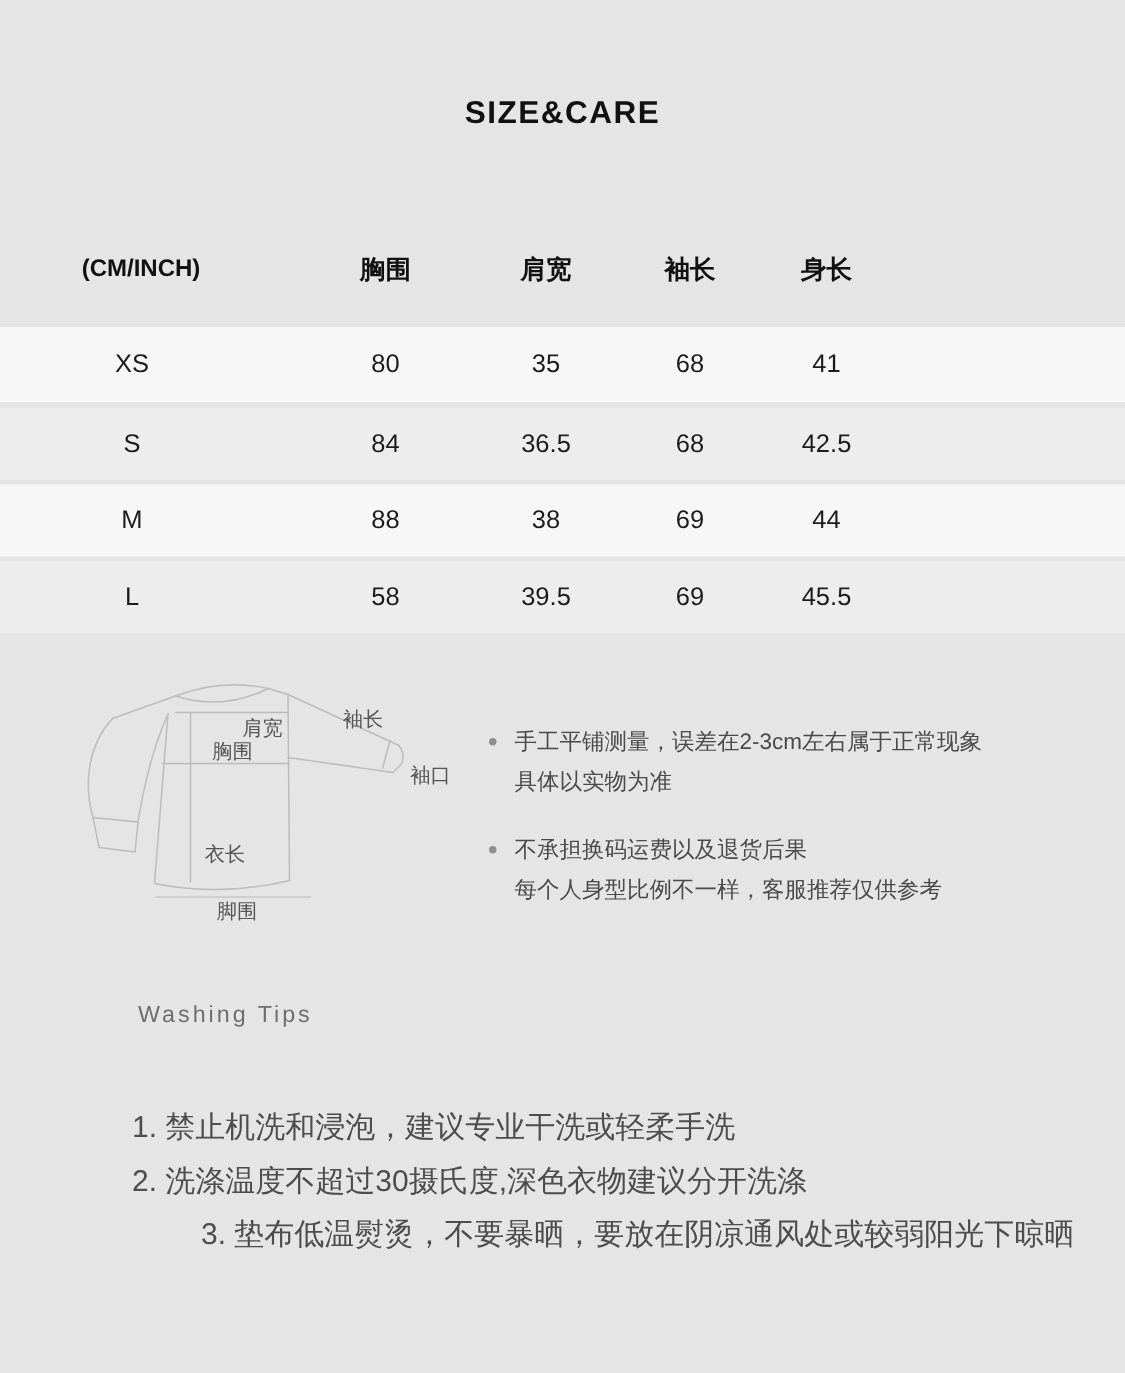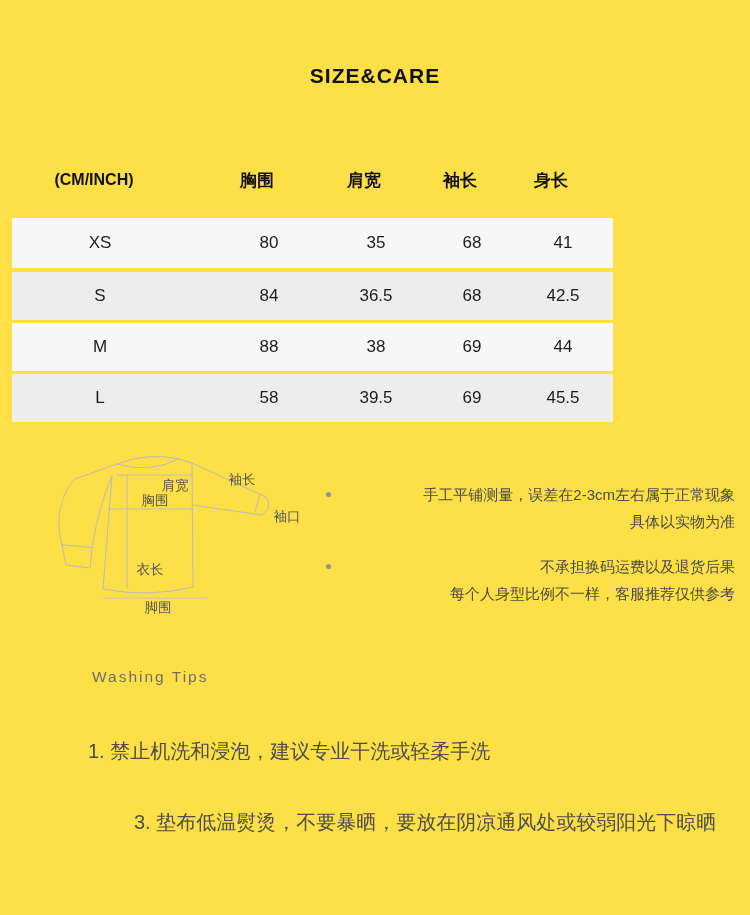--- a/index.html
+++ b/index.html
@@ -1,27 +1,27 @@
 <!DOCTYPE html>
 <html><head>
 <meta charset="utf-8">
 <style>
   html,body{margin:0;padding:0;background:#ffffff;}
   .page{
-    position:relative;width:750px;height:915px;background:#fde047;overflow:hidden;
+    position:relative;width:750px;height:915px;background:#e5e5e5;overflow:hidden;
     font-family:"Liberation Sans","DejaVu Sans",sans-serif;color:#1c1c1c;
   }
   
   .title{
     position:absolute;top:64px;left:0;width:750px;text-align:center;
     font-size:21px;font-weight:700;letter-spacing:1px;color:#111;
   }
   
   .thead{position:absolute;top:160px;left:0;width:750px;height:40px;}
-  .trow{position:absolute;left:12px;width:601px;height:48px;}
+  .trow{position:absolute;left:0;width:750px;height:48px;}
   .row-xs{top:218px;height:50px;background:#f7f7f7;}
   .row-s {top:272px;background:#ededed;}
   .row-m {top:323px;background:#f7f7f7;}
   .row-l {top:374px;background:#ededed;}
   .cell{
     position:absolute;top:50%;transform:translate(-50%,-50%);
     white-space:nowrap;font-size:17px;color:#1c1c1c;
   }
   .th{font-weight:600;color:#111;}
   .th-unit{font-size:16px;font-weight:700;}
@@ -30,21 +30,21 @@
   
   .diagram{position:absolute;left:55px;top:448px;width:265px;height:180px;}
   .diagram svg{display:block;}
   .diagram text{
     font-family:"Liberation Sans","DejaVu Sans",sans-serif;
     font-size:13.5px;fill:#555;
   }
   
   .note{
     position:absolute;left:325px;width:410px;padding-left:18px;box-sizing:border-box;
-    font-size:15px;line-height:27px;color:#4a4a4a;text-align:right;
+    font-size:15px;line-height:27px;color:#4a4a4a;
   }
   .note-1{top:481px;} .note-2{top:553px;}
   .dot{
     position:absolute;left:1px;top:11px;width:5px;height:5px;border-radius:50%;
     background:#8f8f8f;
   }
   .note-line{white-space:nowrap;}
   
   .wash-heading{
     position:absolute;left:92px;top:668px;font-size:15.5px;letter-spacing:2px;
@@ -142,15 +142,16 @@
     <div class="note-line">具体以实物为准</div>
   </div>
   <div class="note note-2">
     <span class="dot"></span>
     <div class="note-line">不承担换码运费以及退货后果</div>
     <div class="note-line">每个人身型比例不一样，客服推荐仅供参考</div>
   </div>
 
   <div class="wash-heading">Washing Tips</div>
   <div class="tip tip-1">1. 禁止机洗和浸泡，建议专业干洗或轻柔手洗</div>
+  <div class="tip tip-2">2. 洗涤温度不超过30摄氏度,深色衣物建议分开洗涤</div>
   <div class="tip tip-3">3. 垫布低温熨烫，不要暴晒，要放在阴凉通风处或较弱阳光下晾晒</div>
 
 </div>
 
 </body></html>

